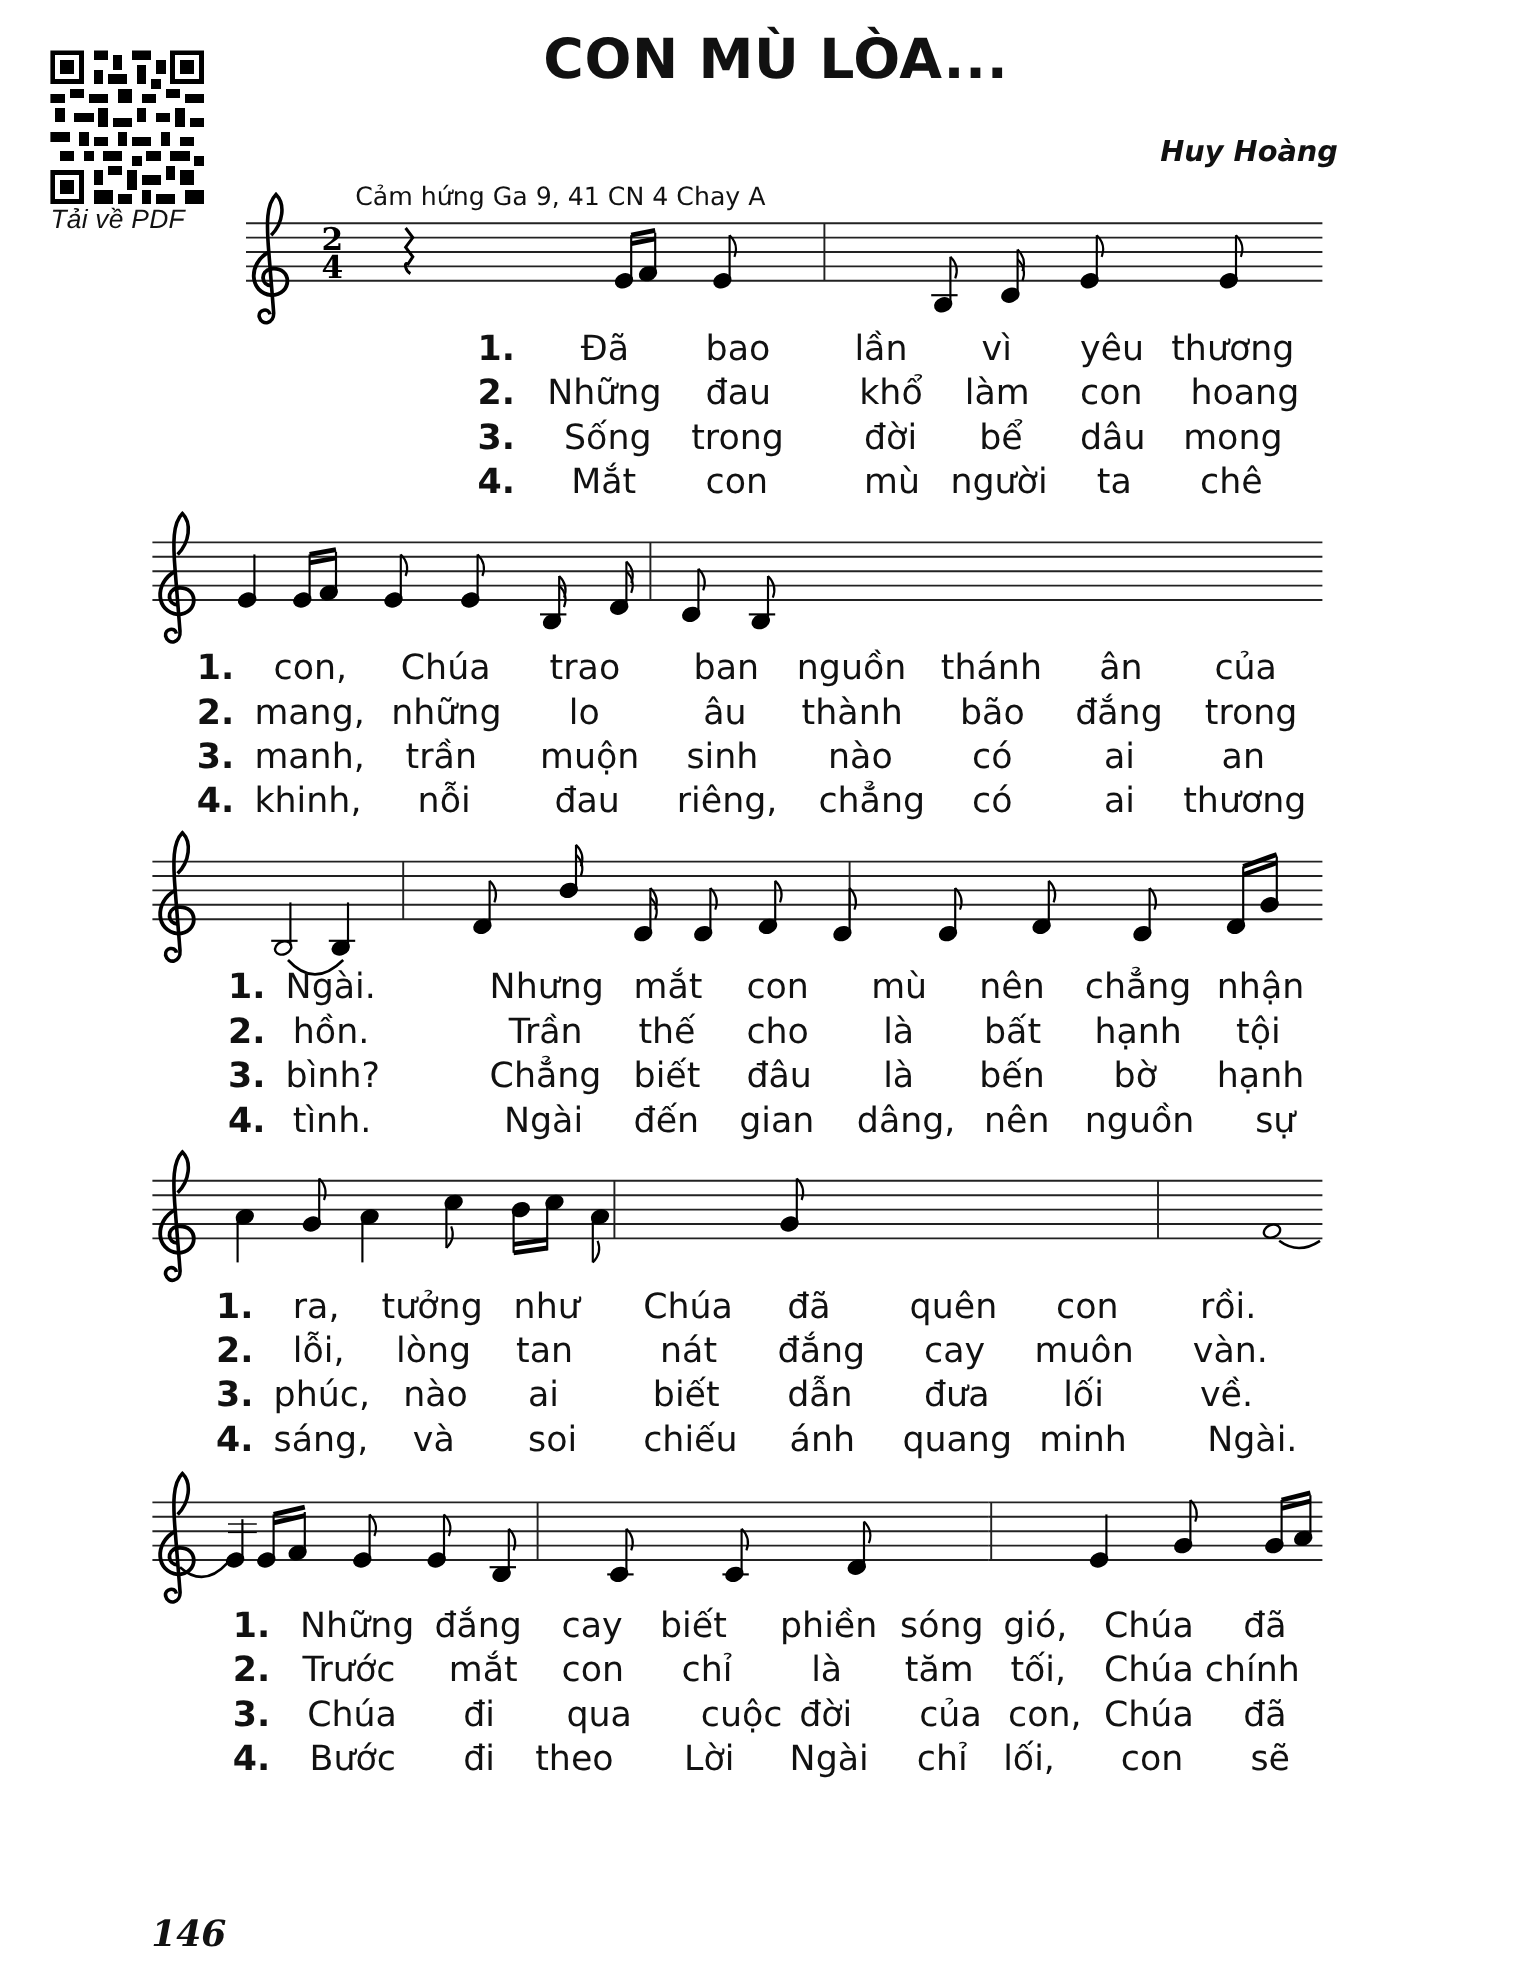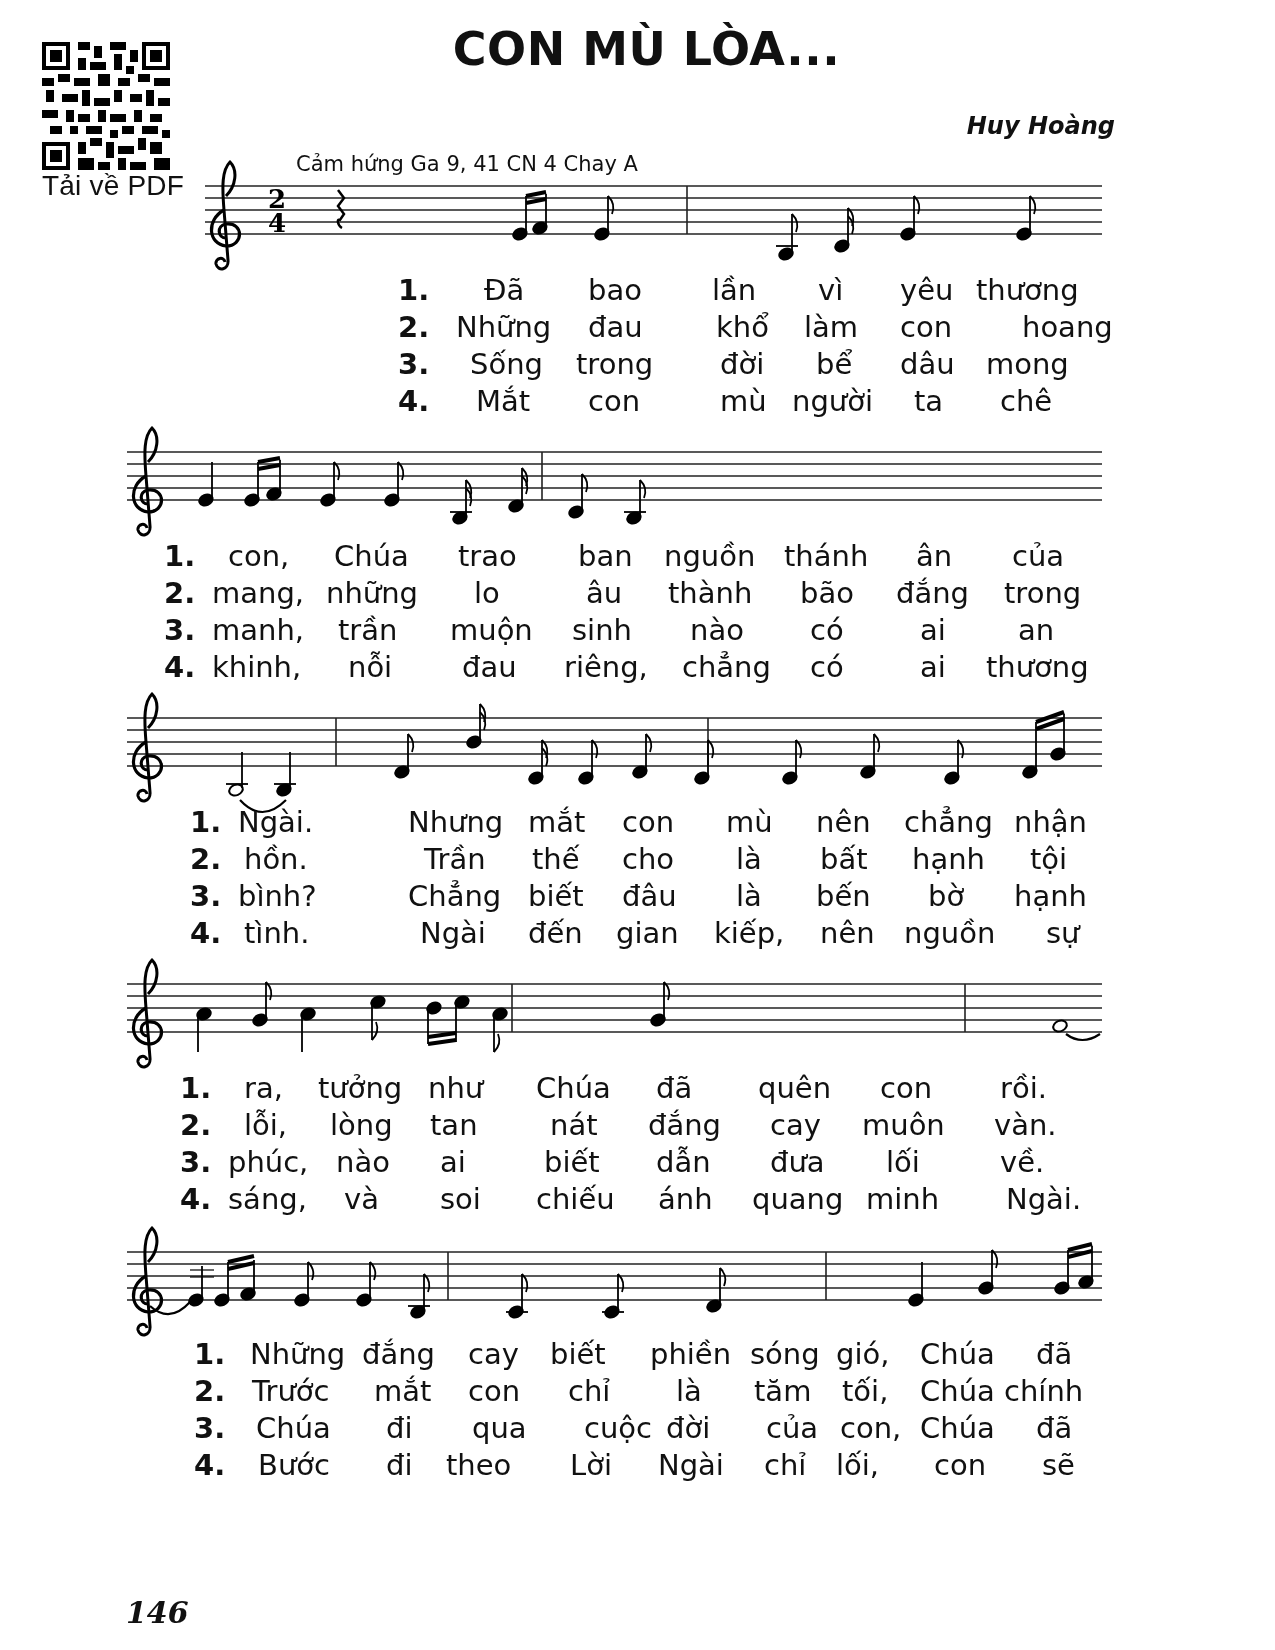--- a/index.html
+++ b/index.html
@@ -1,19 +1,19 @@
 <!DOCTYPE html>
 <html><head>
 <meta charset="utf-8">
 <style>
   html, body { margin: 0; padding: 0; background: #ffffff; }
   body { width: 1275px; height: 1650px; position: relative; overflow: hidden; color: #111; }
   .abs { position: absolute; }
   .qr { left: 42px; top: 42px; width: 128px; height: 128px; }
-  .qr-label { left: 42px; top: 170px; font-family: "Liberation Sans", "DejaVu Sans", sans-serif; font-size: 28px; color: #111; letter-spacing: 0.2px; }
+  .qr-label { left: 42px; top: 170px; font-family: "Liberation Sans", "DejaVu Sans", sans-serif; font-size: 22px; color: #111; letter-spacing: 0.2px; font-style: italic; }
   .title { left: 0; width: 1275px; top: 22px; text-align: center; font-family: "DejaVu Sans", "Liberation Sans", sans-serif; font-size: 46px; font-weight: bold; letter-spacing: 0.5px; padding-left: 18px; box-sizing: border-box; }
   .composer { right: 160px; top: 112px; font-family: "DejaVu Sans", sans-serif; font-style: italic; font-weight: bold; font-size: 24px; }
   .subtitle { left: 296px; top: 152px; font-family: "DejaVu Sans", sans-serif; font-size: 21px; }
   svg.staff { position: absolute; left: 0; overflow: visible; }
   .lyrics { position: absolute; font-family: "DejaVu Sans", "Liberation Sans", sans-serif; font-size: 29px; line-height: 37px; color: #111; }
   .lyric-line { position: relative; height: 37px; white-space: nowrap; }
   .verse-num { position: absolute; font-weight: bold; }
   .syl { position: absolute; }
   .page-num { left: 126px; top: 1595px; font-family: "DejaVu Serif", "Liberation Serif", serif; font-style: italic; font-weight: bold; font-size: 30px; }
 </style>
@@ -151,21 +151,21 @@
     <span class="syl" style="left:900px">yêu</span>
     <span class="syl" style="left:976px">thương</span>
   </div>
   <div class="lyric-line">
     <span class="verse-num" style="left:398px">2.</span>
     <span class="syl" style="left:456px">Những</span>
     <span class="syl" style="left:588px">đau</span>
     <span class="syl" style="left:716px">khổ</span>
     <span class="syl" style="left:804px">làm</span>
     <span class="syl" style="left:900px">con</span>
-    <span class="syl" style="left:1022px">hoang</span>
+    <span class="syl" style="left:992px">hoang</span>
   </div>
   <div class="lyric-line">
     <span class="verse-num" style="left:398px">3.</span>
     <span class="syl" style="left:470px">Sống</span>
     <span class="syl" style="left:576px">trong</span>
     <span class="syl" style="left:720px">đời</span>
     <span class="syl" style="left:816px">bể</span>
     <span class="syl" style="left:900px">dâu</span>
     <span class="syl" style="left:986px">mong</span>
   </div>
@@ -361,21 +361,21 @@
     <span class="syl" style="left:816px">bến</span>
     <span class="syl" style="left:928px">bờ</span>
     <span class="syl" style="left:1014px">hạnh</span>
   </div>
   <div class="lyric-line">
     <span class="verse-num" style="left:190px">4.</span>
     <span class="syl" style="left:244px">tình.</span>
     <span class="syl" style="left:420px">Ngài</span>
     <span class="syl" style="left:528px">đến</span>
     <span class="syl" style="left:616px">gian</span>
-    <span class="syl" style="left:714px">kiếp,</span>
+    <span class="syl" style="left:714px">dâng,</span>
     <span class="syl" style="left:820px">nên</span>
     <span class="syl" style="left:904px">nguồn</span>
     <span class="syl" style="left:1046px">sự</span>
   </div>
 </div>
 
 <svg class="staff" style="top:960px" width="1275" height="110" viewBox="0 960 1275 110">
   <g stroke="#222" stroke-width="1.6">
     <line x1="127" y1="984" x2="1102" y2="984"></line>
       <line x1="127" y1="996" x2="1102" y2="996"></line>

